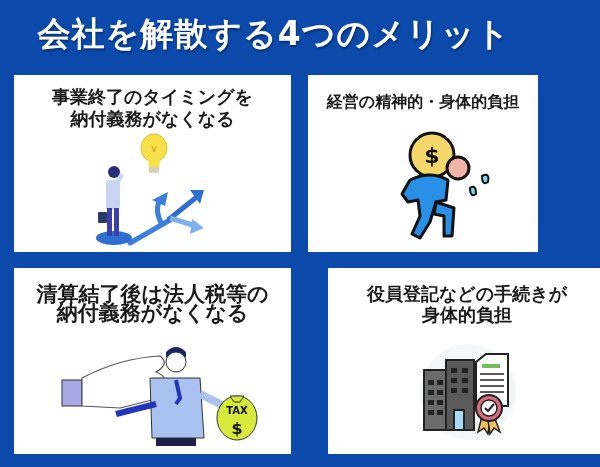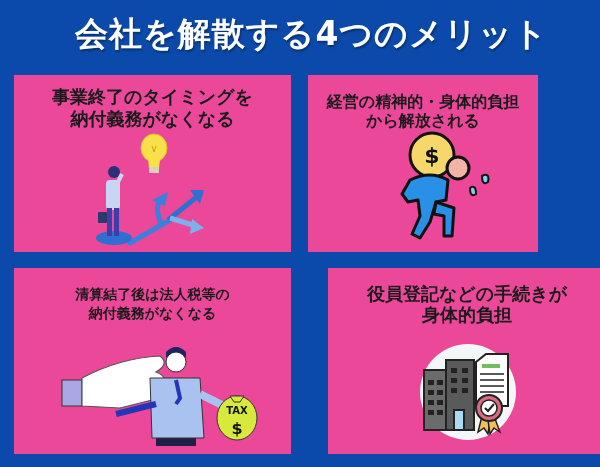--- a/index.html
+++ b/index.html
@@ -5,47 +5,47 @@
   * { margin: 0; padding: 0; box-sizing: border-box; }
   html, body { width: 600px; height: 467px; overflow: hidden; }
   body {
     background: #0b4aab;
     font-family: "DejaVu Sans", "Liberation Sans", sans-serif;
     position: relative;
   }
   .page-title {
     position: absolute;
     left: 0; top: 12px; width: 548px;
-    text-align: right;
+    text-align: center;
     color: #ffffff;
     font-size: 33px;
     font-weight: bold;
     letter-spacing: 1px;
     line-height: 44px;
     text-shadow: 1px 2px 2px rgba(0,0,0,0.35);
   }
   .card {
     position: absolute;
-    background: #ec4899;
+    background: #ffffff;
     overflow: hidden;
   }
   .card-1 { left: 14px;  top: 75px;  width: 277px; height: 177px; }
   .card-2 { left: 308px; top: 75px;  width: 230px; height: 177px; }
   .card-3 { left: 14px;  top: 268px; width: 277px; height: 186px; }
   .card-4 { left: 308px; top: 268px; width: 278px; height: 186px; margin-left: 20px; }
   .card-heading {
     position: absolute;
     left: 0; width: 100%;
     text-align: center;
     color: #1a1a1a;
     font-weight: bold;
   }
   .card-1 .card-heading { top: 11px; font-size: 18px; line-height: 22px; }
   .card-2 .card-heading { top: 17px; font-size: 16px; line-height: 19px; }
-  .card-3 .card-heading { top: 17px; font-size: 14px; line-height: 19px; }
+  .card-3 .card-heading { top: 17px; font-size: 21px; line-height: 19px; }
   .card-4 .card-heading { top: 15px; font-size: 18px; line-height: 21px; }
   .card-heading span { display: block; }
   .illus { position: absolute; }
 </style>
 </head>
 <body>
 
 <div class="page-title">会社を解散する4つのメリット</div>
 
 <div class="card card-1">
@@ -75,21 +75,20 @@
     <path d="M26 52 L30 44" stroke="#c9d6f3" stroke-width="4"></path>
     <rect x="15" y="78" width="5" height="28" fill="#3b3fa8"></rect>
     <rect x="22" y="78" width="5" height="28" fill="#3b3fa8"></rect>
     <rect x="6" y="82" width="9" height="11" rx="1" fill="#2a3a6a"></rect>
   </svg>
 </div>
 
 <div class="card card-2">
   <div class="card-heading">
     <span>経営の精神的・身体的負担</span>
-    <span>から解放される</span>
   </div>
   <svg class="illus" style="left:82px; top:55px;" width="110" height="118" viewBox="0 0 110 118">
 
     <circle cx="42" cy="25" r="22" fill="#f6d86a" stroke="#111" stroke-width="3"></circle>
     <text x="42" y="33" text-anchor="middle" font-size="22" font-weight="bold" fill="#111" font-family="DejaVu Sans, sans-serif">$</text>
 
     <circle cx="68" cy="38" r="11" fill="#f2b4a6" stroke="#111" stroke-width="3"></circle>
 
     <path d="M20 50 Q40 40 58 50 L56 70 L46 72 L40 92 L30 108 L22 104 L30 86 L28 70 L18 72 L12 64 Z" fill="#2a8fe6" stroke="#111" stroke-width="3" stroke-linejoin="round"></path>
     <path d="M46 72 L64 78 L62 106 L54 106 L54 86 L44 84 Z" fill="#2a8fe6" stroke="#111" stroke-width="3" stroke-linejoin="round"></path>

